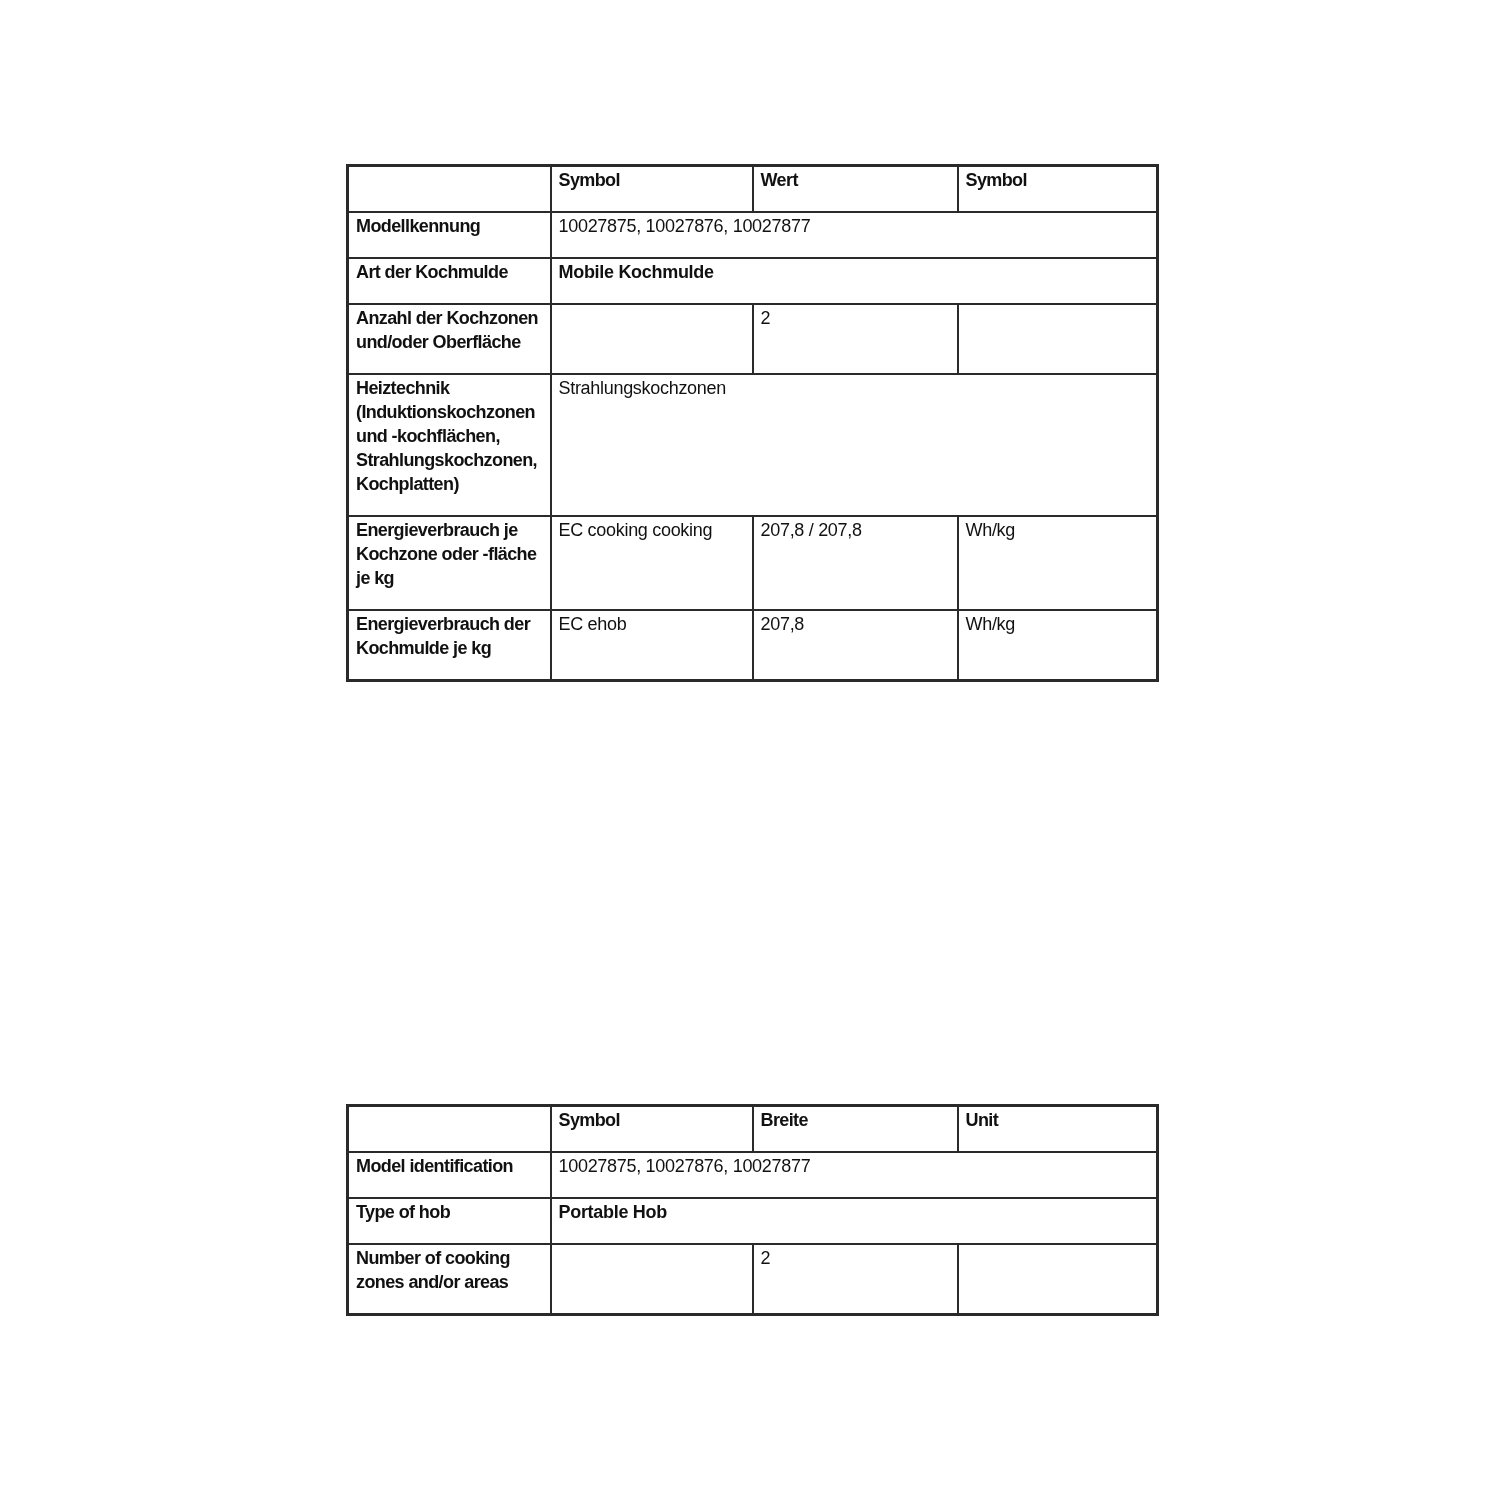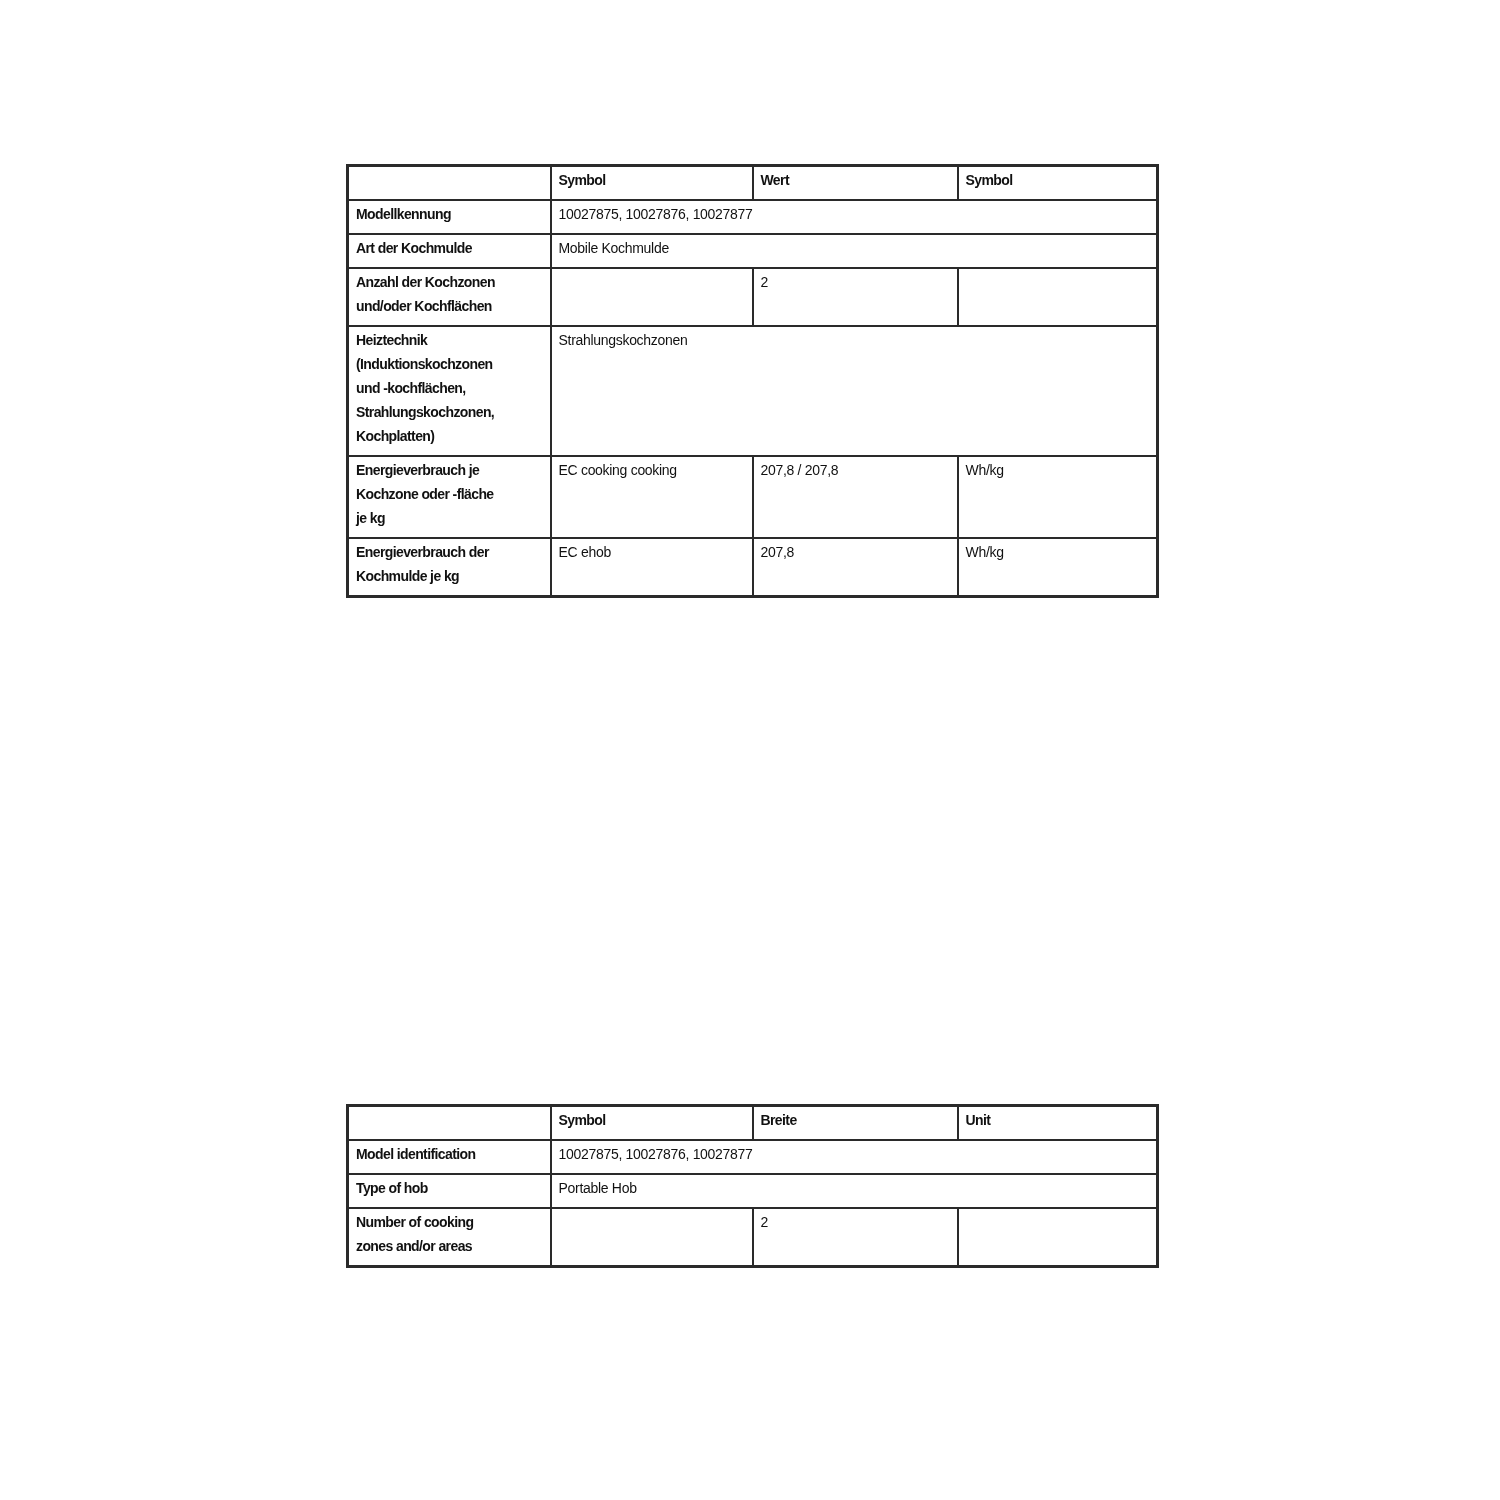--- a/index.html
+++ b/index.html
@@ -17,40 +17,40 @@
   .spec-table {
     position: absolute;
     border-collapse: collapse;
     table-layout: fixed;
     width: 810px;
     background: #ffffff;
     border: 3px solid #2a2a2a;
   }
   .spec-table td {
     border: 2px solid #2a2a2a;
-    padding: 1px 4px 7px 7px;
+    padding: 1px 4px 19px 7px;
     vertical-align: top;
-    font-size: 14px;
+    font-size: 18px;
     line-height: 24px;
     white-space: pre-line;
     overflow: hidden;
   }
   .spec-table td.lbl,
   .spec-table td.hdr {
     font-weight: bold;
     letter-spacing: -0.6px;
   }
   .spec-table td.val,
   .spec-table td.sym,
   .spec-table td.unit {
     letter-spacing: -0.3px;
   }
   
   .no-b { border-bottom-style: hidden; }
-  .no-t { border-top-style: hidden; }
+  .no-t { border-top-style: hidden; font-weight: bold; }
   #table-de { left: 346px; top: 164px; }
   #table-en { left: 346px; top: 1104px; }
   .h-tall td { height: 124px; }
 </style>
 </head>
 <body>
 
 <table id="table-de" class="spec-table">
   <colgroup>
     <col style="width:203px">
@@ -68,21 +68,21 @@
     <tr>
       <td class="lbl">Modellkennung</td>
       <td class="val no-b" colspan="3">10027875, 10027876, 10027877</td>
     </tr>
     <tr>
       <td class="lbl">Art der Kochmulde</td>
       <td class="val no-t" colspan="3">Mobile Kochmulde</td>
     </tr>
     <tr>
       <td class="lbl">Anzahl der Kochzonen
-und/oder Kochflächen</td>
+und/oder Oberfläche</td>
       <td class="sym"></td>
       <td class="val">2</td>
       <td class="unit"></td>
     </tr>
     <tr>
       <td class="lbl">Heiztechnik
 (Induktionskochzonen
 und -kochflächen,
 Strahlungskochzonen,
 Kochplatten)</td>

